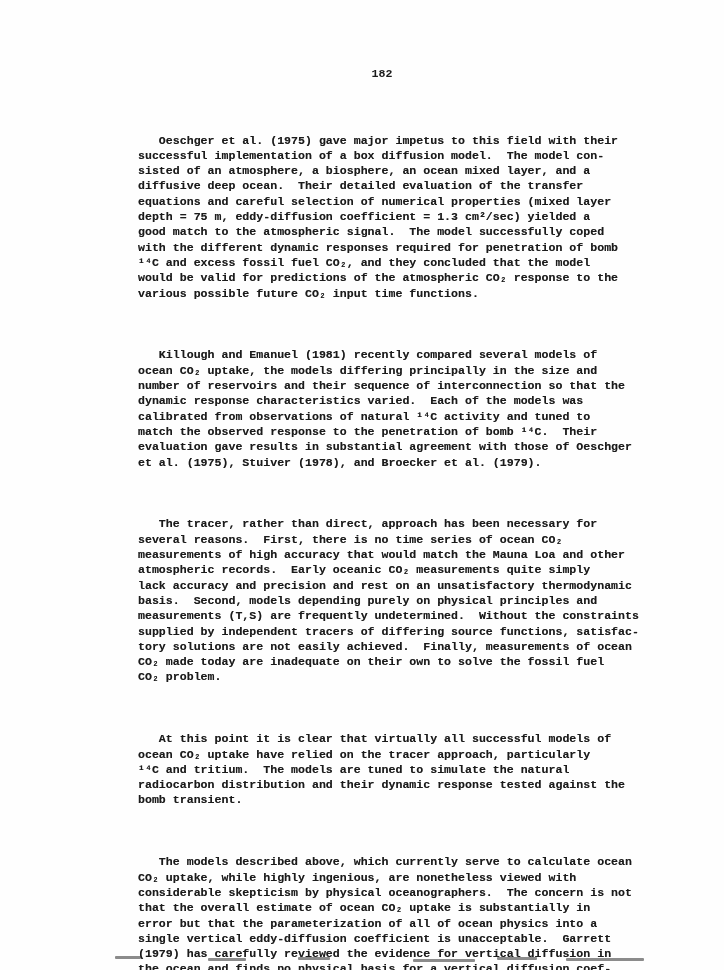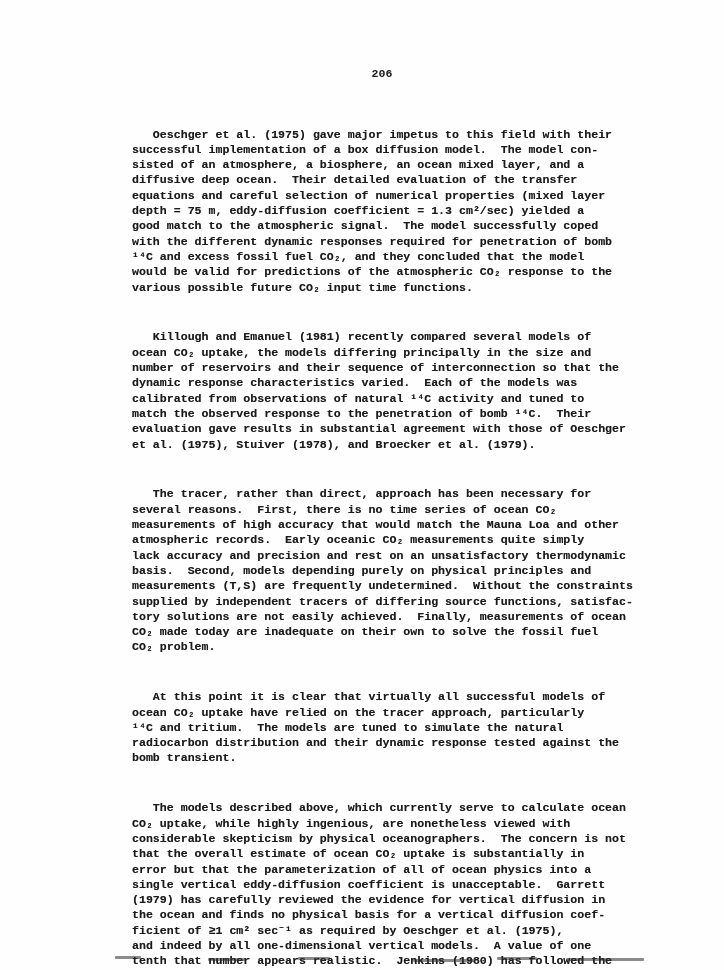--- a/index.html
+++ b/index.html
@@ -30,21 +30,21 @@
     position: absolute;
     left: 130px;
     top: 94px;
     width: 560px;
     font-size: 11.6px;
     line-height: 15.3px;
     white-space: pre;
     text-shadow: 0 0 0.4px rgba(0,0,0,0.45);
   }
   .para {
-    margin: 2px;
+    margin: 8px;
     padding: 0;
   }
   .scan-marks {
     position: absolute;
     left: 0;
     top: 0;
     width: 100%;
     height: 100%;
     pointer-events: none;
   }
@@ -60,21 +60,21 @@
   .dash-3 { left: 298px; top: 957px; width: 32px; }
   .dash-4 { left: 413px; top: 959px; width: 62px; }
   .dash-5 { left: 497px; top: 957px; width: 40px; }
   .dash-6 { left: 566px; top: 958px; width: 78px; }
 </style>
 </head>
 <body>
 
 <div class="page">
 
-  <div class="page-number">206</div>
+  <div class="page-number">182</div>
 
   <div class="body-text">
     <div class="para">   Oeschger et al. (1975) gave major impetus to this field with their
 successful implementation of a box diffusion model.  The model con-
 sisted of an atmosphere, a biosphere, an ocean mixed layer, and a
 diffusive deep ocean.  Their detailed evaluation of the transfer
 equations and careful selection of numerical properties (mixed layer
 depth = 75 m, eddy-diffusion coefficient = 1.3 cm²/sec) yielded a
 good match to the atmospheric signal.  The model successfully coped
 with the different dynamic responses required for penetration of bomb

